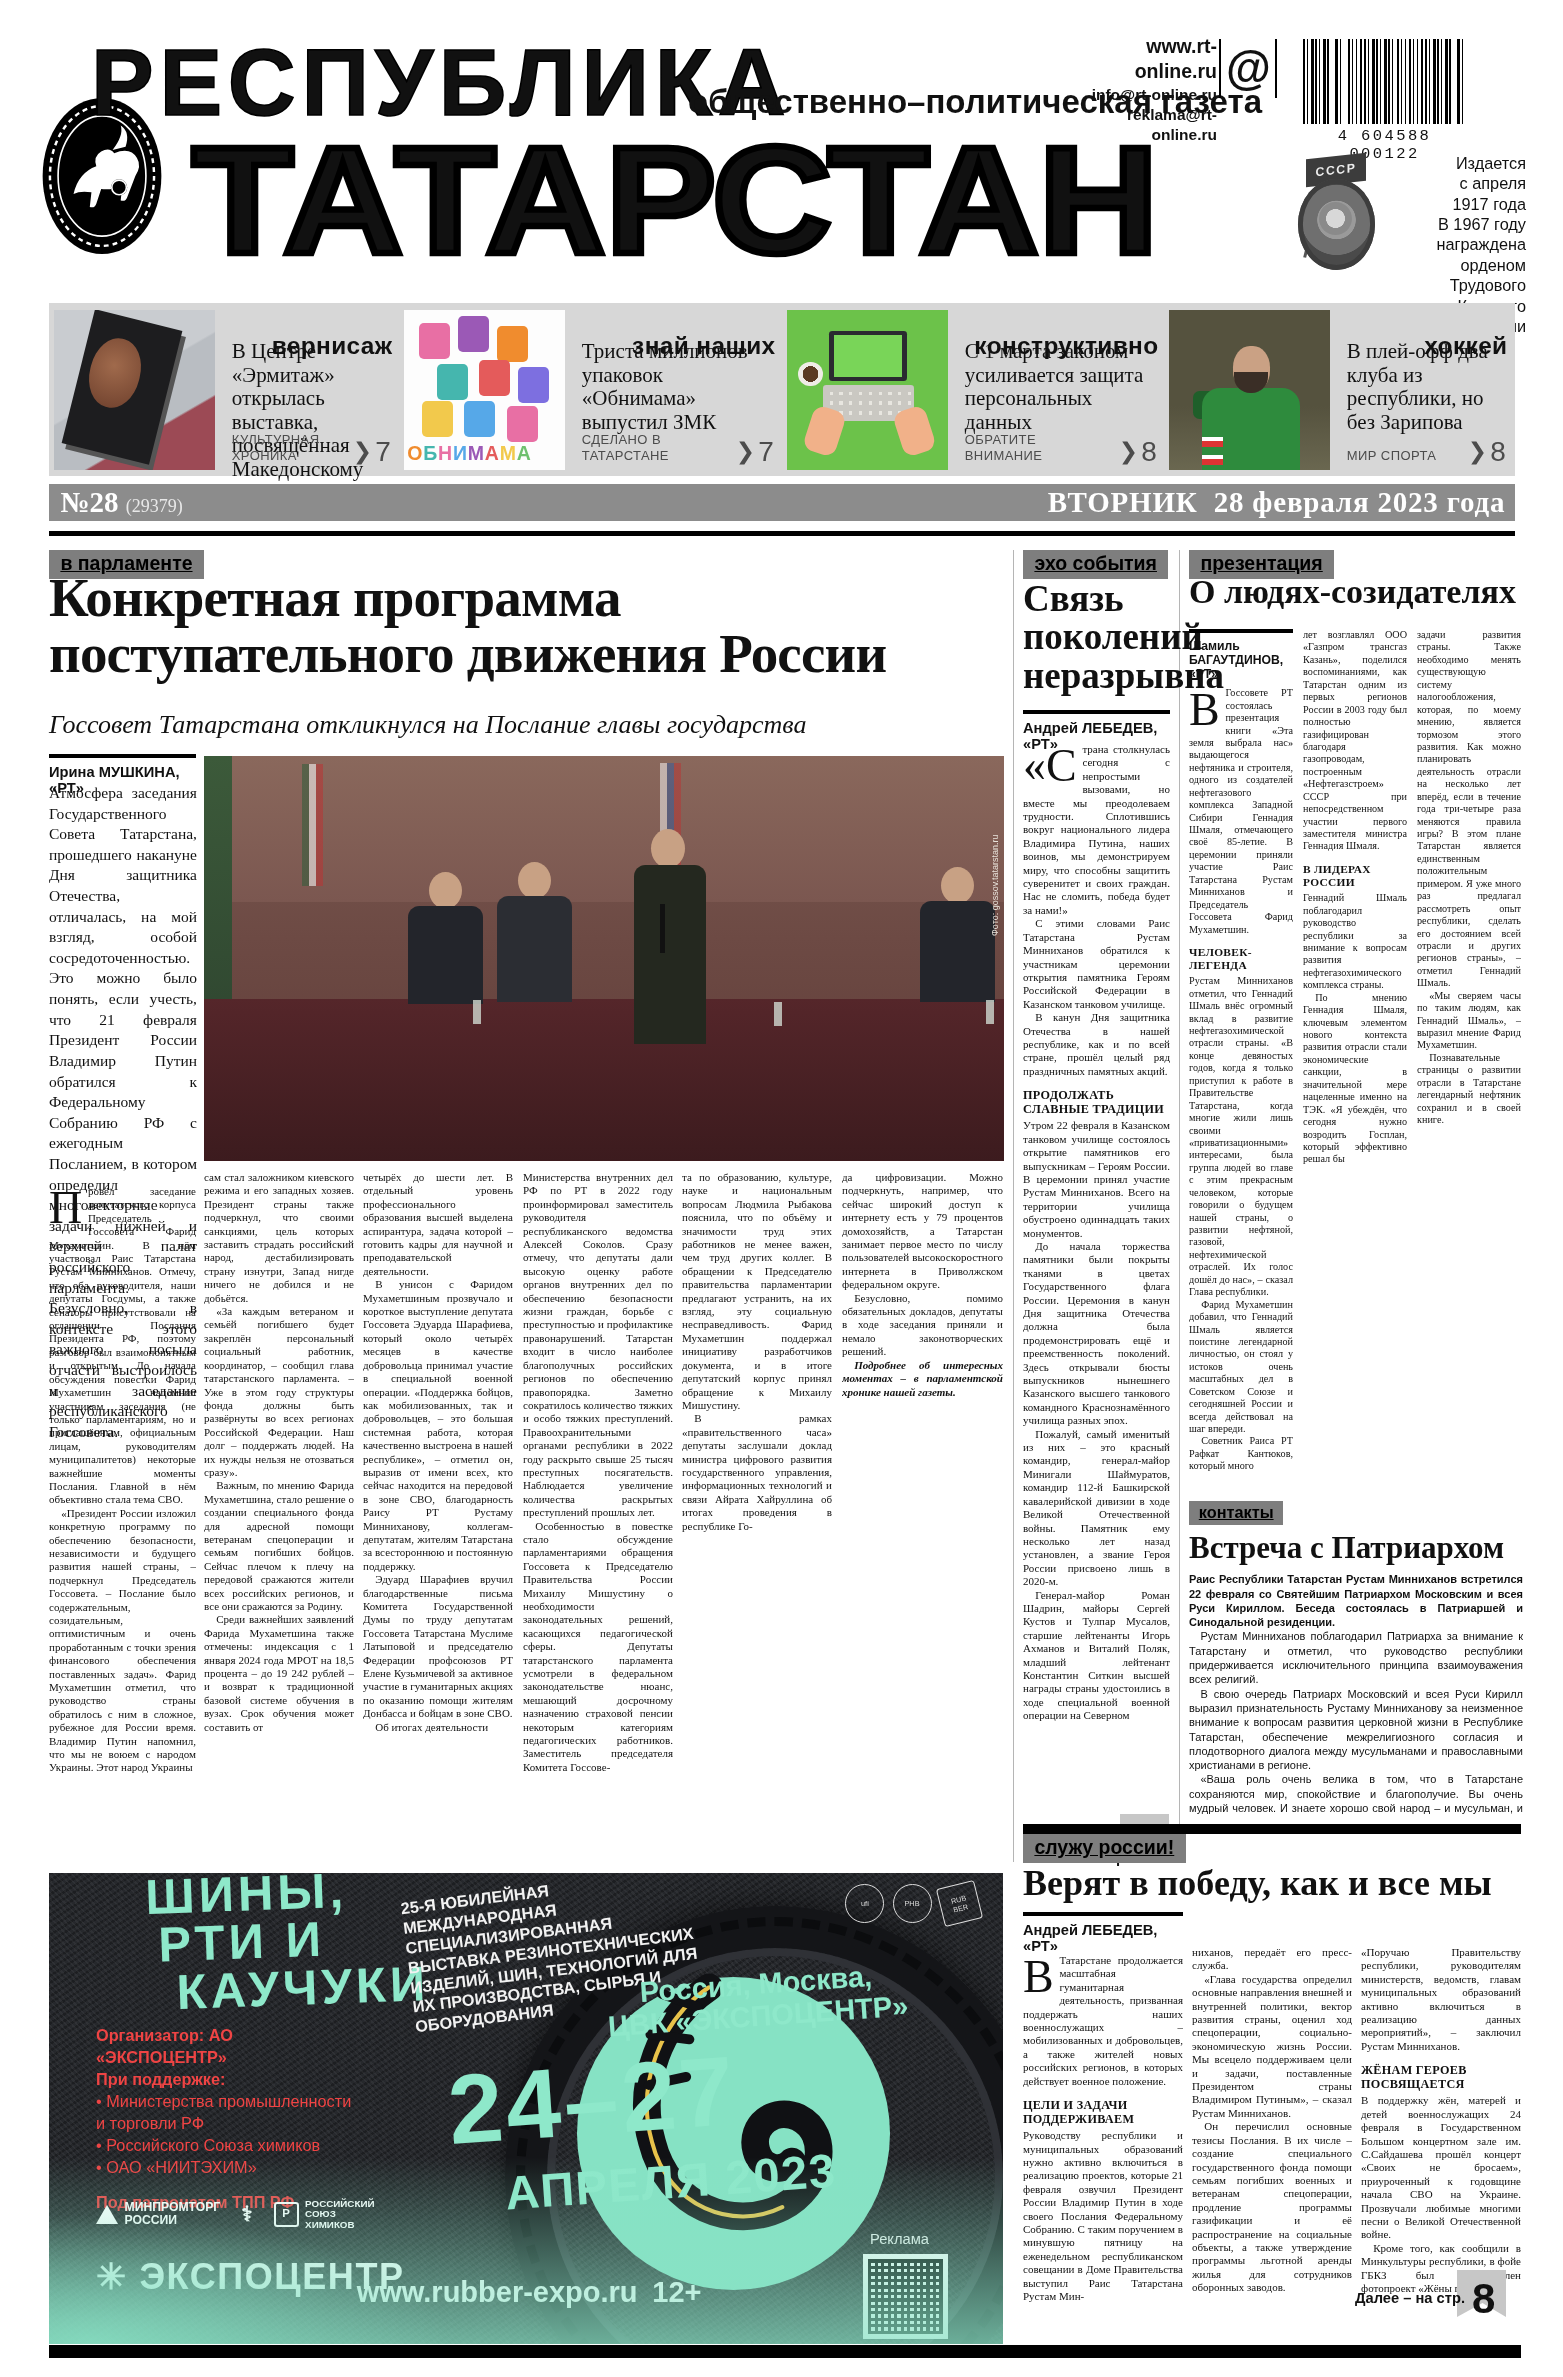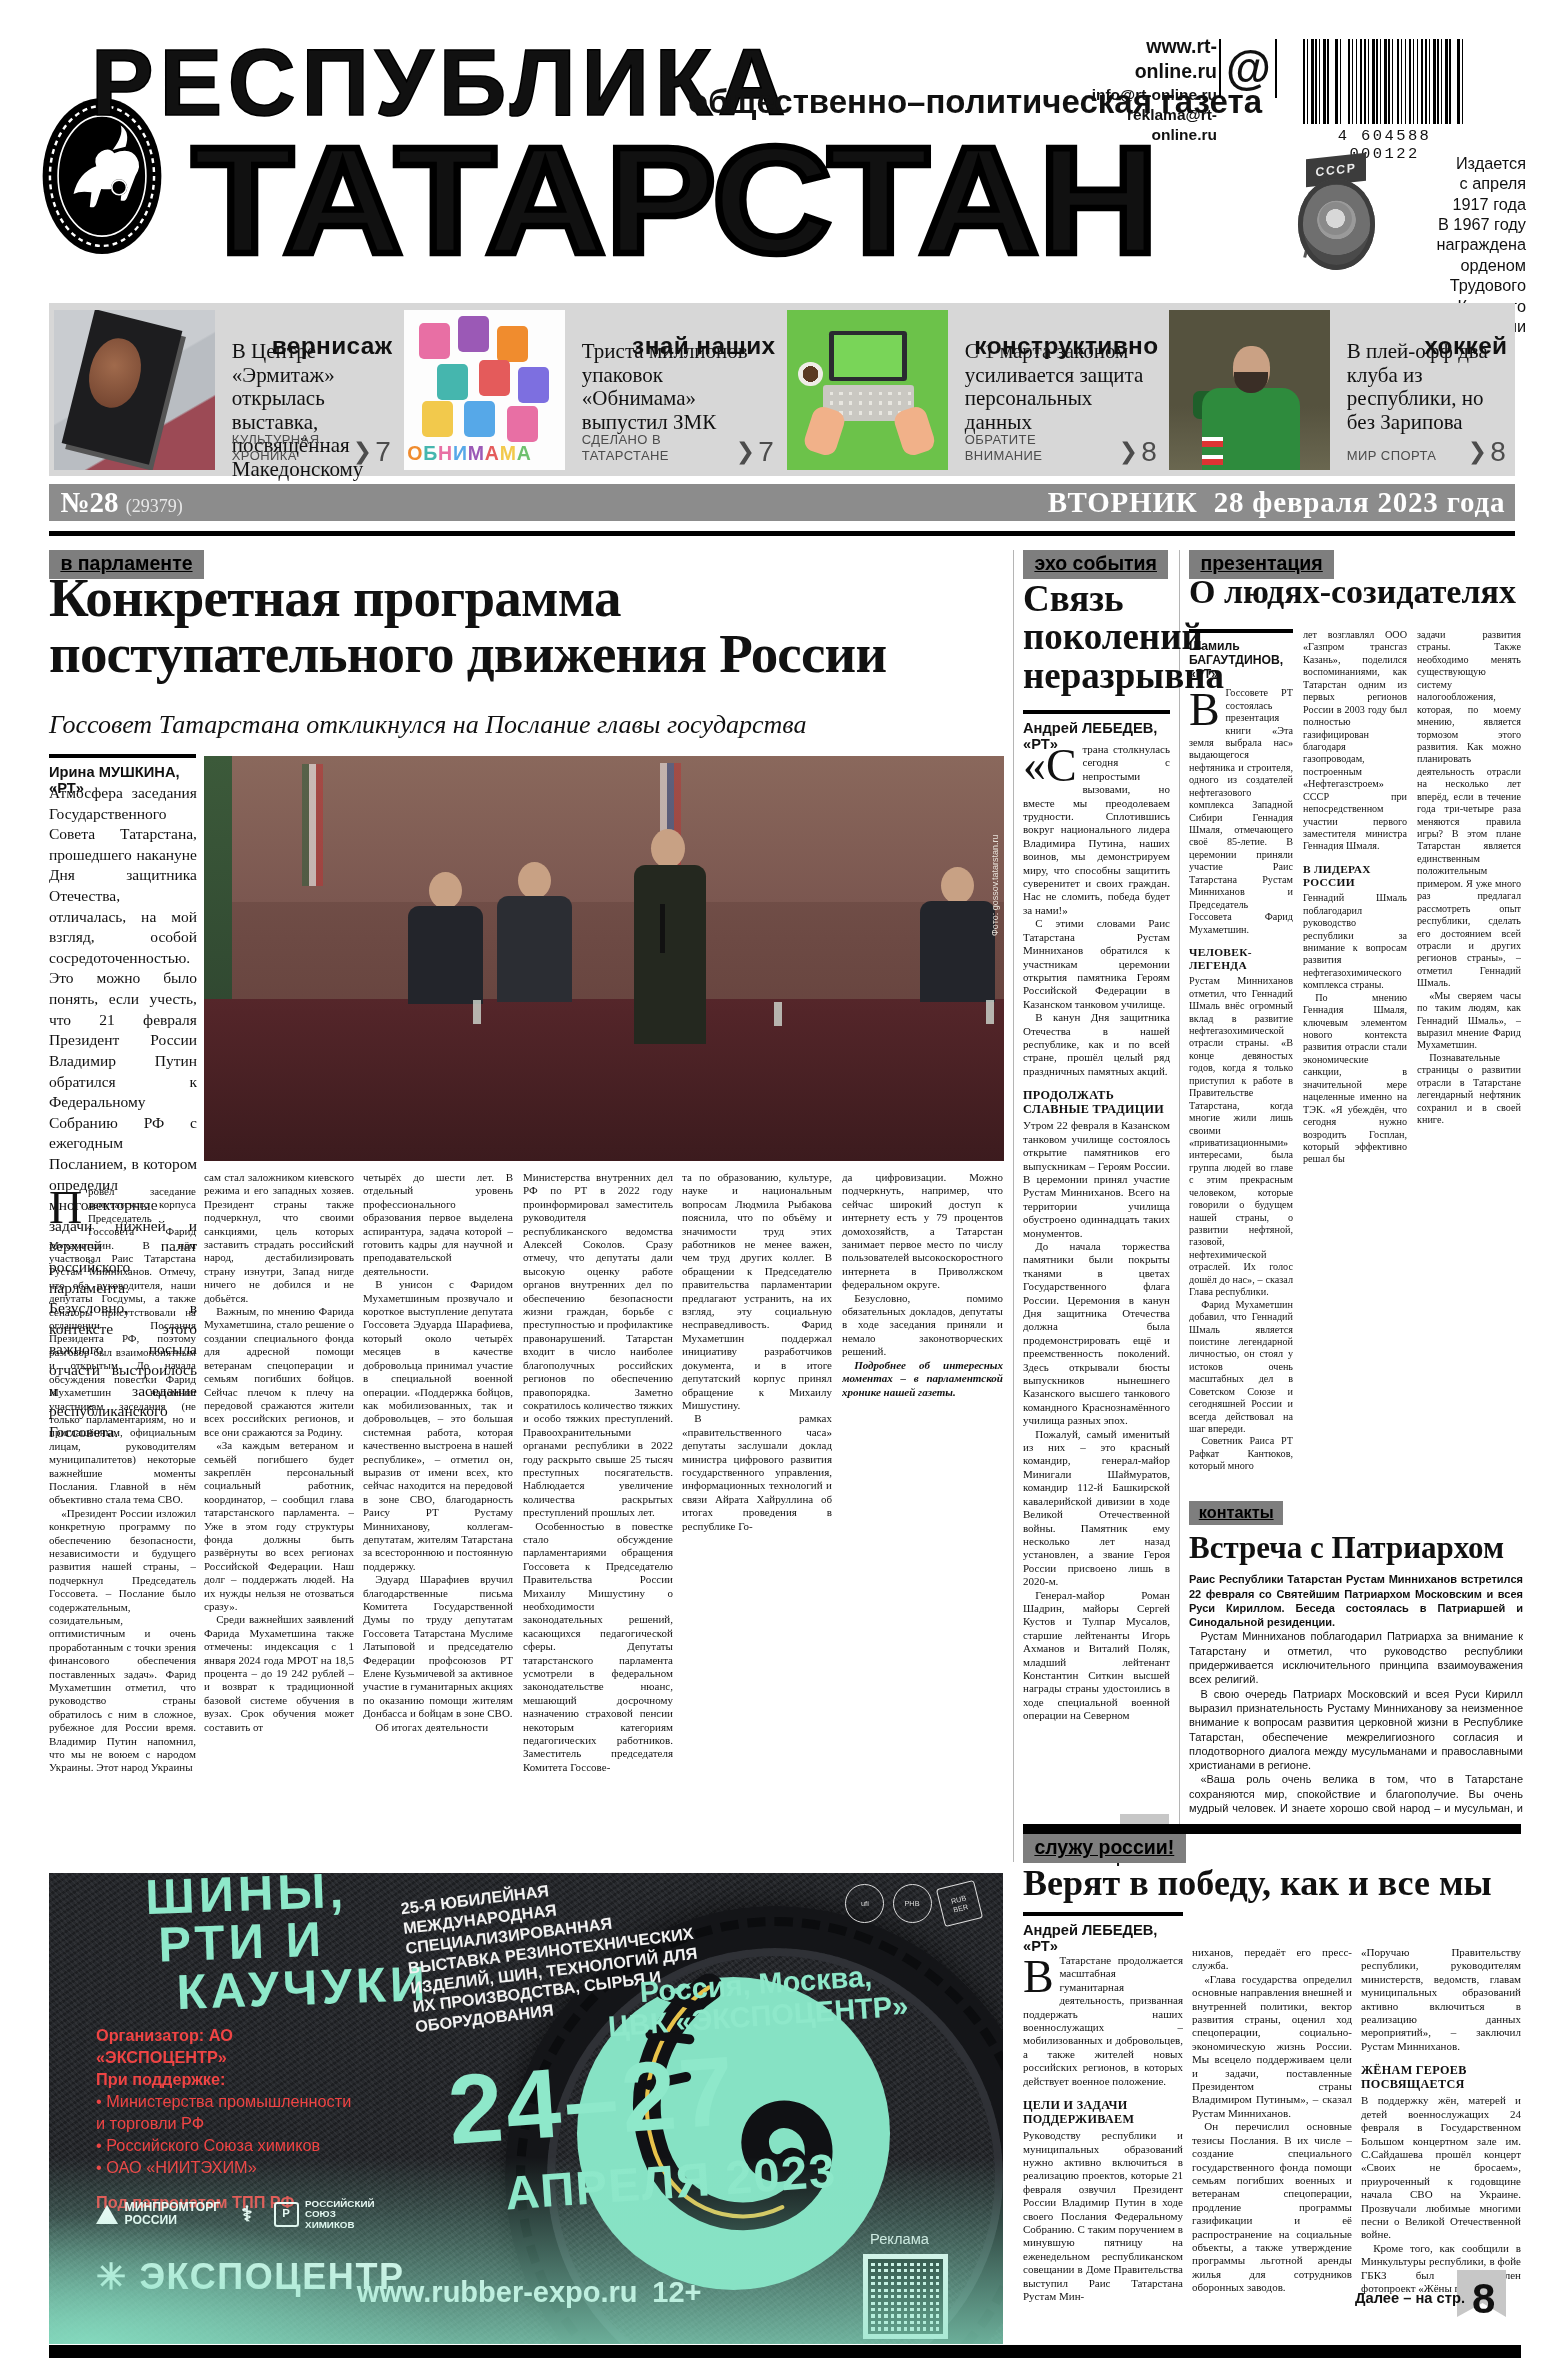--- a/index.html
+++ b/index.html
@@ -307,26 +307,26 @@
 <div class="abs photo-credit">Фото: gossov.tatarstan.ru</div>
 
 <div class="abs m-lead">Атмосфера заседания Государственного Совета Татарстана, прошедшего накануне Дня защитника Отечества, отличалась, на мой взгляд, особой сосредоточенностью. Это можно было понять, если учесть, что 21 февраля Президент России Владимир Путин обратился к Федеральному Собранию РФ с ежегодным Посланием, в котором определил многовекторные задачи нижней и верхней палат российского парламента. Безусловно, в контексте этого важного посыла отчасти выстроилось и заседание республиканского Госсовета.</div>
 
 <div class="abs m-col1 col">
   <p class="dc ni">Провёл заседание депутатского корпуса Председатель Госсовета Фарид Мухаметшин. В нём участвовал Раис Татарстана Рустам Минниханов. Отмечу, что оба руководителя, наши депутаты Госдумы, а также сенаторы присутствовали на оглашении Послания Президента РФ, поэтому разговор был взаимопонятным и открытым. До начала обсуждения повестки Фарид Мухаметшин напомнил участникам заседания (не только парламентариям, но и приглашённым, официальным лицам, руководителям муниципалитетов) некоторые важнейшие моменты Послания. Главной в нём объективно стала тема СВО.</p>
   <p>«Президент России изложил конкретную программу по обеспечению безопасности, независимости и будущего развития нашей страны, – подчеркнул Председатель Госсовета. – Послание было содержательным, созидательным, оптимистичным и очень проработанным с точки зрения финансового обеспечения поставленных задач». Фарид Мухаметшин отметил, что руководство страны обратилось с ним в сложное, рубежное для России время. Владимир Путин напомнил, что мы не воюем с народом Украины. Этот народ Украины</p>
 </div>
 <div class="abs m-cols col" style="left:204px;width:150px;">
   <p class="ni">сам стал заложником киевского режима и его западных хозяев. Президент страны также подчеркнул, что своими санкциями, цель которых заставить страдать российский народ, дестабилизировать страну изнутри, Запад нигде ничего не добился и не добьётся.</p>
+  <p>«За каждым ветераном и семьёй погибшего будет закреплён персональный социальный работник, координатор, – сообщил глава татарстанского парламента. – Уже в этом году структуры фонда должны быть развёрнуты во всех регионах Российской Федерации. Наш долг – поддержать людей. На их нужды нельзя не отозваться сразу».</p>
   <p>Важным, по мнению Фарида Мухаметшина, стало решение о создании специального фонда для адресной помощи ветеранам спецоперации и семьям погибших бойцов. Сейчас плечом к плечу на передовой сражаются жители всех российских регионов, и все они сражаются за Родину.</p>
-  <p>«За каждым ветераном и семьёй погибшего будет закреплён персональный социальный работник, координатор, – сообщил глава татарстанского парламента. – Уже в этом году структуры фонда должны быть развёрнуты во всех регионах Российской Федерации. Наш долг – поддержать людей. На их нужды нельзя не отозваться сразу».</p>
   <p>Среди важнейших заявлений Фарида Мухаметшина также отмечены: индексация с 1 января 2024 года МРОТ на 18,5 процента – до 19 242 рублей – и возврат к традиционной базовой системе обучения в вузах. Срок обучения может составить от</p>
 </div>
 <div class="abs m-cols col" style="left:363px;width:150px;">
-  <p class="ni">четырёх до шести лет. В отдельный уровень профессионального образования первое выделена аспирантура, задача которой – готовить кадры для научной и преподавательской деятельности.</p>
+  <p class="ni">четырёх до шести лет. В отдельный уровень профессионального образования высшей выделена аспирантура, задача которой – готовить кадры для научной и преподавательской деятельности.</p>
   <p>В унисон с Фаридом Мухаметшиным прозвучало и короткое выступление депутата Госсовета Эдуарда Шарафиева, который около четырёх месяцев в качестве добровольца принимал участие в специальной военной операции. «Поддержка бойцов, как мобилизованных, так и добровольцев, – это большая системная работа, которая качественно выстроена в нашей республике», – отметил он, выразив от имени всех, кто сейчас находится на передовой в зоне СВО, благодарность Раису РТ Рустаму Минниханову, коллегам-депутатам, жителям Татарстана за всестороннюю и постоянную поддержку.</p>
   <p>Эдуард Шарафиев вручил благодарственные письма Комитета Государственной Думы по труду депутатам Госсовета Татарстана Муслиме Латыповой и председателю Федерации профсоюзов РТ Елене Кузьмичевой за активное участие в гуманитарных акциях по оказанию помощи жителям Донбасса и бойцам в зоне СВО.</p>
   <p>Об итогах деятельности</p>
 </div>
 <div class="abs m-cols col" style="left:523px;width:150px;">
   <p class="ni">Министерства внутренних дел РФ по РТ в 2022 году проинформировал заместитель руководителя республиканского ведомства Алексей Соколов. Сразу отмечу, что депутаты дали высокую оценку работе органов внутренних дел по обеспечению безопасности жизни граждан, борьбе с преступностью и профилактике правонарушений. Татарстан входит в число наиболее благополучных российских регионов по обеспечению правопорядка. Заметно сократилось количество тяжких и особо тяжких преступлений. Правоохранительными органами республики в 2022 году раскрыто свыше 25 тысяч преступных посягательств. Наблюдается увеличение количества раскрытых преступлений прошлых лет.</p>
   <p>Особенностью в повестке стало обсуждение парламентариями обращения Госсовета к Председателю Правительства России Михаилу Мишустину о необходимости законодательных решений, касающихся педагогической сферы. Депутаты татарстанского парламента усмотрели в федеральном законодательстве нюанс, мешающий досрочному назначению страховой пенсии некоторым категориям педагогических работников. Заместитель председателя Комитета Госсове-</p>
 </div>
 <div class="abs m-cols col" style="left:682px;width:150px;">
   <p class="ni">та по образованию, культуре, науке и национальным вопросам Людмила Рыбакова пояснила, что по объёму и значимости труд этих работников не менее важен, чем труд других коллег. В обращении к Председателю правительства парламентарии предлагают устранить, на их взгляд, эту социальную несправедливость. Фарид Мухаметшин поддержал инициативу разработчиков документа, и в итоге депутатский корпус принял обращение к Михаилу Мишустину.</p>

